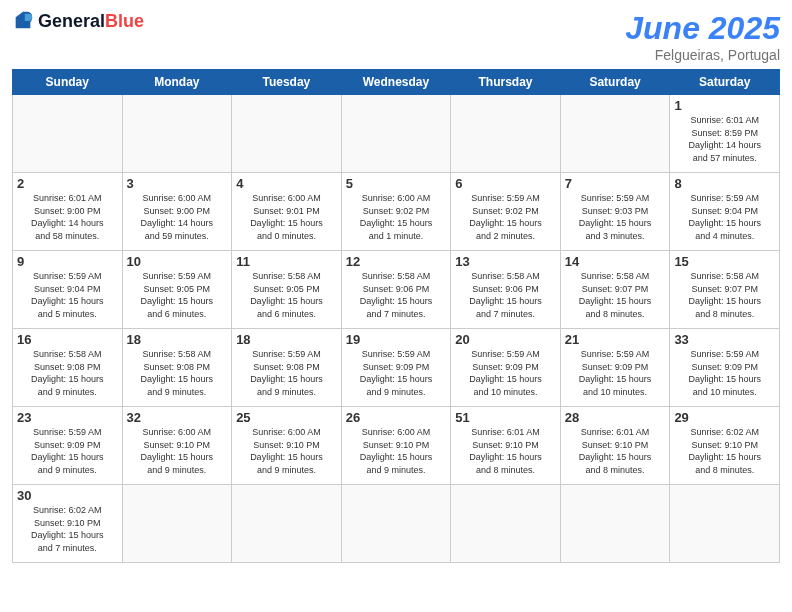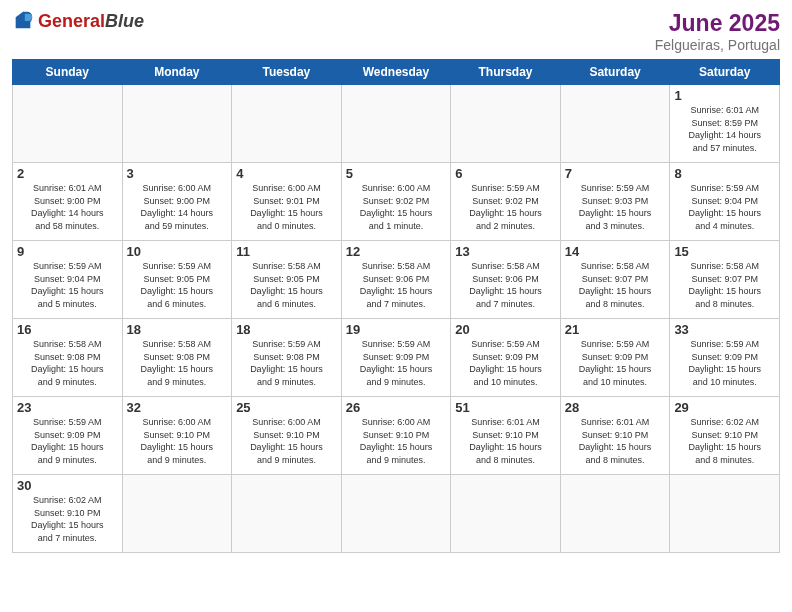--- a/index.html
+++ b/index.html
@@ -26,23 +26,24 @@
       gap: 4px;
     }
     .logo-icon {
       width: 22px;
       height: 22px;
     }
     .title-area {
       text-align: right;
     }
     .month-title {
-      font-size: 23px;
+      font-size: 32px;
       font-weight: bold;
-      color: #701a75;
+      color: #3b82f6;
+      font-style: italic;
     }
     .location {
       font-size: 14px;
       color: #737373;
     }
     .calendar {
       width: 100%;
       border-collapse: collapse;
       border: 1px solid #ccc;
     }
@@ -87,21 +88,21 @@
 
 <div class="container">
   <div class="header-area">
     <div class="logo">
       <svg class="logo-icon" viewBox="0 0 24 24">
         <path d="M12 2 L20 8 L20 20 L4 20 L4 8 Z" fill="#1a5fa8"></path>
         <path d="M16 2 Q22 2 22 8 Q22 14 16 14 L12 14 L12 2 Z" fill="#1a5fa8"></path>
         <path d="M18 4 Q22 4 22 8 Q22 12 18 12 L14 12 L14 4 Z" fill="#4a9fd8"></path>
       </svg>
       <div>
-        <span style="font-size:18px;font-weight:bold;color:#b91c1c;">General</span><span style="font-size:18px;font-weight:bold;color:#404040;font-style:italic;">Blue</span>
+        <span style="font-size:18px;font-weight:bold;color:#0f172a;">General</span><span style="font-size:18px;font-weight:bold;color:#ef4444;">Blue</span>
       </div>
     </div>
     <div class="title-area">
       <div class="month-title">June 2025</div>
       <div class="location">Felgueiras, Portugal</div>
     </div>
   </div>
 
   <table class="calendar">
     <thead>

